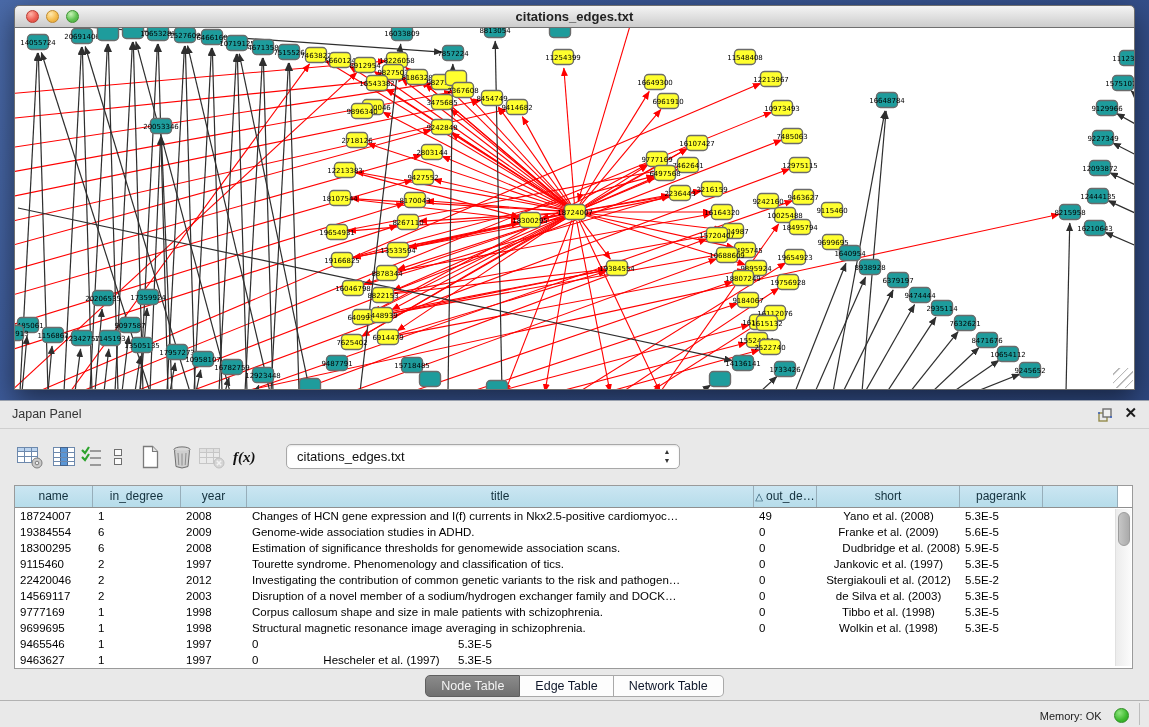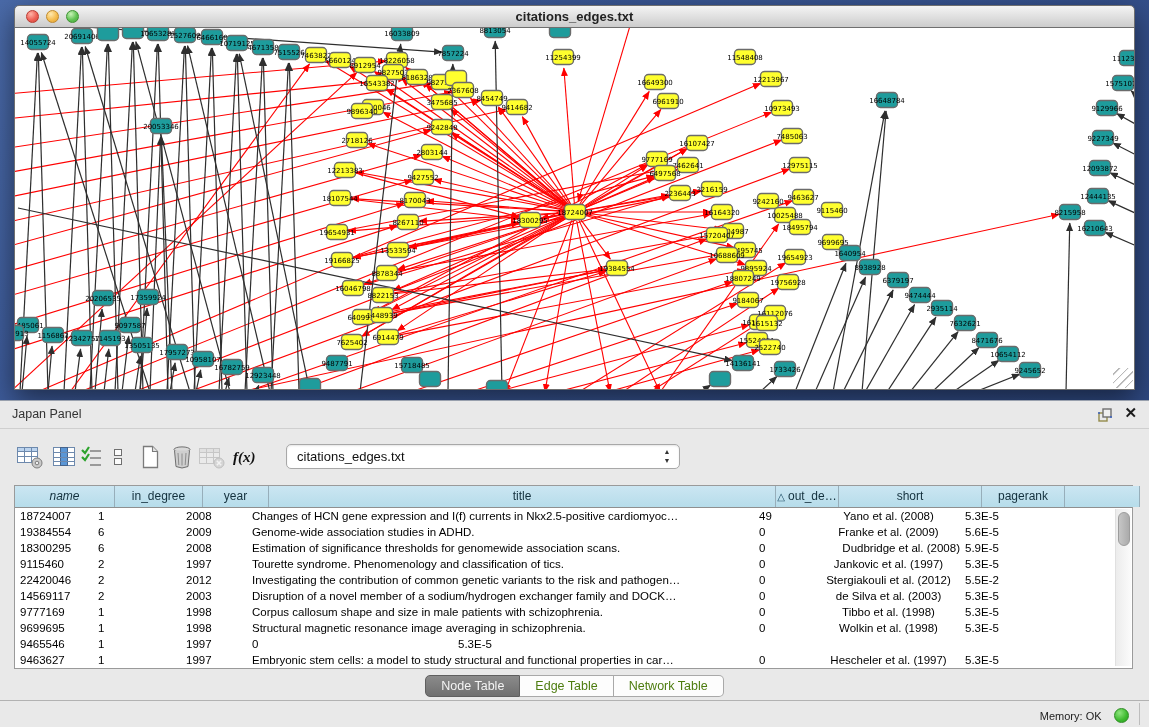--- a/index.html
+++ b/index.html
@@ -58,21 +58,21 @@
   .tbody{position:absolute;left:0;top:22px;right:16px;bottom:0;overflow:hidden;}
   .tr{display:flex;height:16px;line-height:16px;font-size:11.5px;color:#000;cursor:default;}
   .td{flex:none;overflow:hidden;white-space:nowrap;box-sizing:border-box;padding:0 2px 0 5px;}
   .td.center{text-align:center;padding:0;}
   .vscroll{position:absolute;right:1px;top:23px;bottom:2px;width:15px;
     background:linear-gradient(to right,#ececec,#fbfbfb);border-left:1px solid #e0e0e0;}
   .vthumb{position:absolute;left:2px;top:3px;width:10px;height:32px;border-radius:6px;
     background:linear-gradient(to right,#c6c6c6,#ababab);border:1px solid #9c9c9c;cursor:pointer;}
 
   .tabs{position:absolute;left:0;top:274px;width:100%;display:flex;justify-content:center;}
-  .tab{height:22px;line-height:21px;padding:0 15px;font-size:12.5px;color:#4d7c0f;background:#fdfdfd;
+  .tab{height:22px;line-height:21px;padding:0 15px;font-size:12.5px;color:#0f172a;background:#fdfdfd;
     border:1px solid #a9a9a9;border-left:none;cursor:pointer;box-sizing:border-box;}
   .tab:first-child{border-left:1px solid #a9a9a9;border-radius:5px 0 0 5px;}
   .tab:last-child{border-radius:0 5px 5px 0;}
   .tab.active{background:linear-gradient(#8b8b8b,#6f6f6f);color:#f4f4f4;border-color:#5f5f5f;}
 
   .statusbar{position:absolute;left:0;bottom:0;width:100%;height:27px;background:#e9e9e9;
     border-top:1px solid #b2b2b2;box-sizing:border-box;}
   .memory-group{position:absolute;right:20px;top:5px;height:16px;cursor:pointer;}
   .memory-label{font-size:11px;color:#222;margin-right:8px;vertical-align:middle;}
   .memory-dot{display:inline-block;width:13px;height:13px;border-radius:50%;vertical-align:middle;
@@ -852,21 +852,21 @@
     </button>
 
     <div class="combo">
       <span class="combo-text">citations_edges.txt</span>
       <span class="combo-stepper">▲<br>▼</span>
     </div>
   </div>
 
   <div class="data-table">
     <div class="thead" id="thead">
-        <div class="th" style="width: 100px; font-style: italic;">name</div>
+        <div class="th" style="width: 78px;">name</div>
         <div class="th" style="width: 88px;">in_degree</div>
         <div class="th" style="width: 66px;">year</div>
         <div class="th" style="width: 507px;">title</div>
         <div class="th" style="width: 63px;"><span class="sort-tri">△</span>out_de…</div>
         <div class="th" style="width: 143px;">short</div>
         <div class="th" style="width: 83px;">pagerank</div>
         <div class="th filler" style="width: 75px;"></div>
       </div>
     <div class="tbody" id="tbody">
         <div class="tr">
@@ -946,21 +946,20 @@
           <div class="td" style="width: 88px;">1</div>
           <div class="td" style="width: 66px;">1997</div>
           <div class="td" style="width: 63px;">0</div>
           <div class="td center" style="width: 143px; margin-top: 45px;">Nakamura et al. (1997)</div>
           <div class="td" style="width: 83px;">5.3E-5</div>
         </div>
         <div class="tr">
           <div class="td" style="width: 78px;">9463627</div>
           <div class="td" style="width: 88px;">1</div>
           <div class="td" style="width: 66px;">1997</div>
-          <div class="td" style="width: 507px;">Embryonic stem cells: a model to study structural and functional properties in car…</div>
           <div class="td" style="width: 63px;">0</div>
           <div class="td center" style="width: 143px;">Hescheler et al. (1997)</div>
           <div class="td" style="width: 83px;">5.3E-5</div>
         </div>
       </div>
     <div class="vscroll">
       <div class="vthumb"></div>
     </div>
   </div>
 

